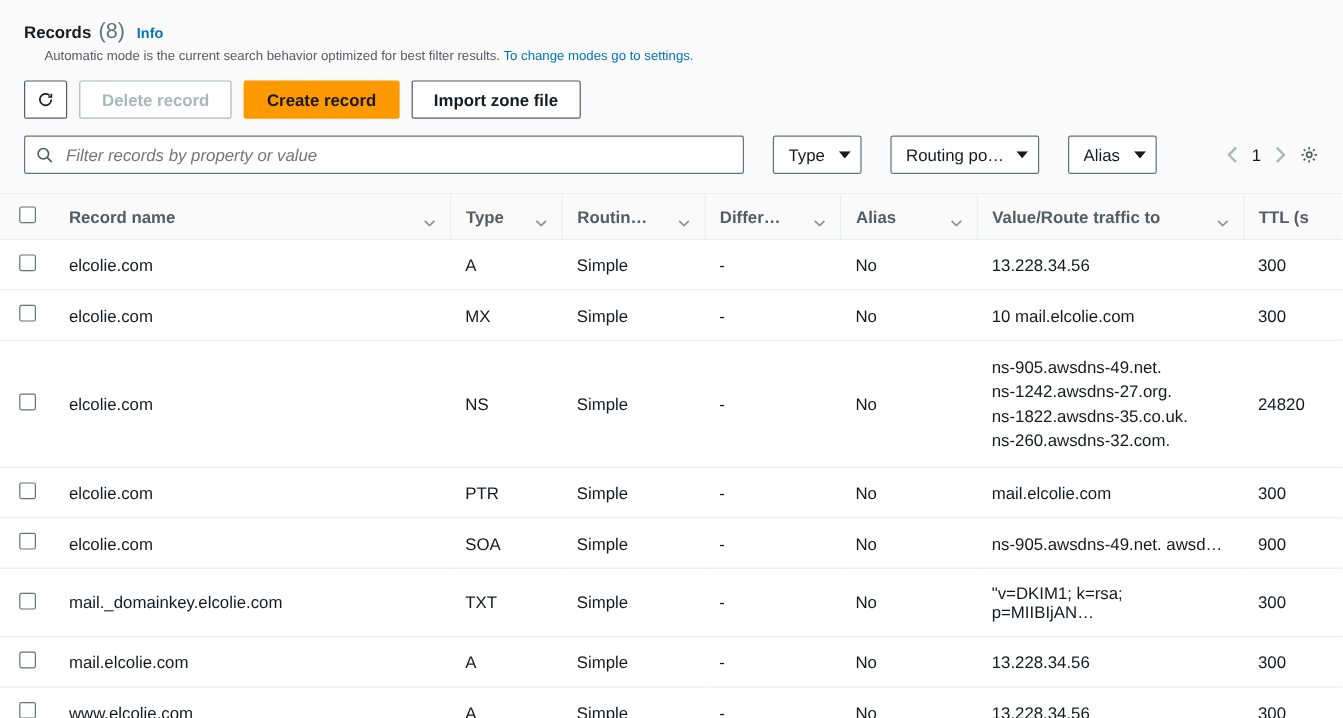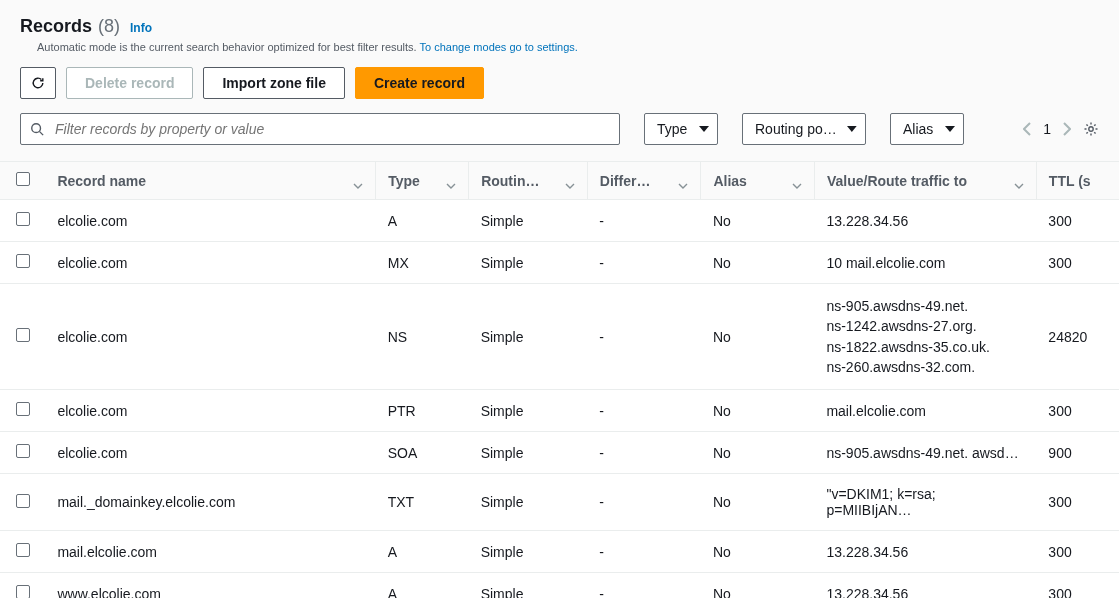--- a/index.html
+++ b/index.html
@@ -8,21 +8,21 @@
     font-family: "Amazon Ember", "Helvetica Neue", Arial, sans-serif;
     font-size: 14px;
     color: #16191f;
     background: #fff;
   }
   .panel {
     padding: 16px 20px 0 20px;
     background: #fafafa;
   }
   .title-row { display: flex; align-items: baseline; gap: 6px; }
-  .title { font-size: 18px; font-weight: 700; color: #16191f; }
+  .title { font-size: 14px; font-weight: 700; color: #16191f; }
   .count { font-size: 18px; font-weight: 400; color: #687078; }
   .info-link { color: #0073bb; font-size: 12px; font-weight: 700; margin-left: 4px; cursor: pointer; text-align: right; }
   .subtitle { margin-top: 4px; font-size: 11px; color: #545b64; margin-left: 17px; }
   .subtitle a { color: #0073bb; text-decoration: none; }
   .actions-row { margin-top: 14px; display: flex; gap: 10px; align-items: center; }
   .btn {
     height: 32px;
     padding: 0 18px;
     border: 1px solid #545b64;
     background: #fff;
@@ -143,22 +143,22 @@
   </div>
 
   <div class="actions-row">
     <button class="btn icon-only">
       <svg width="16" height="16" viewBox="0 0 16 16" fill="none" stroke="#16191f" stroke-width="1.6">
           <path d="M13.5 8a5.5 5.5 0 1 1-1.6-3.9"></path>
           <path d="M13.5 2.5v3h-3"></path>
         </svg>
     </button>
     <button class="btn disabled">Delete record</button>
+    <button class="btn primary">Create record</button>
     <button class="btn">Import zone file</button>
-    <button class="btn primary">Create record</button>
   </div>
 
   <div class="filter-row">
     <div class="search-wrap">
       <svg width="14" height="14" viewBox="0 0 16 16" fill="none" stroke="#545b64" stroke-width="1.6">
           <circle cx="7" cy="7" r="5"></circle>
           <line x1="11" y1="11" x2="15" y2="15"></line>
         </svg>
       <input class="search-input" placeholder="Filter records by property or value" style="">
     </div>

